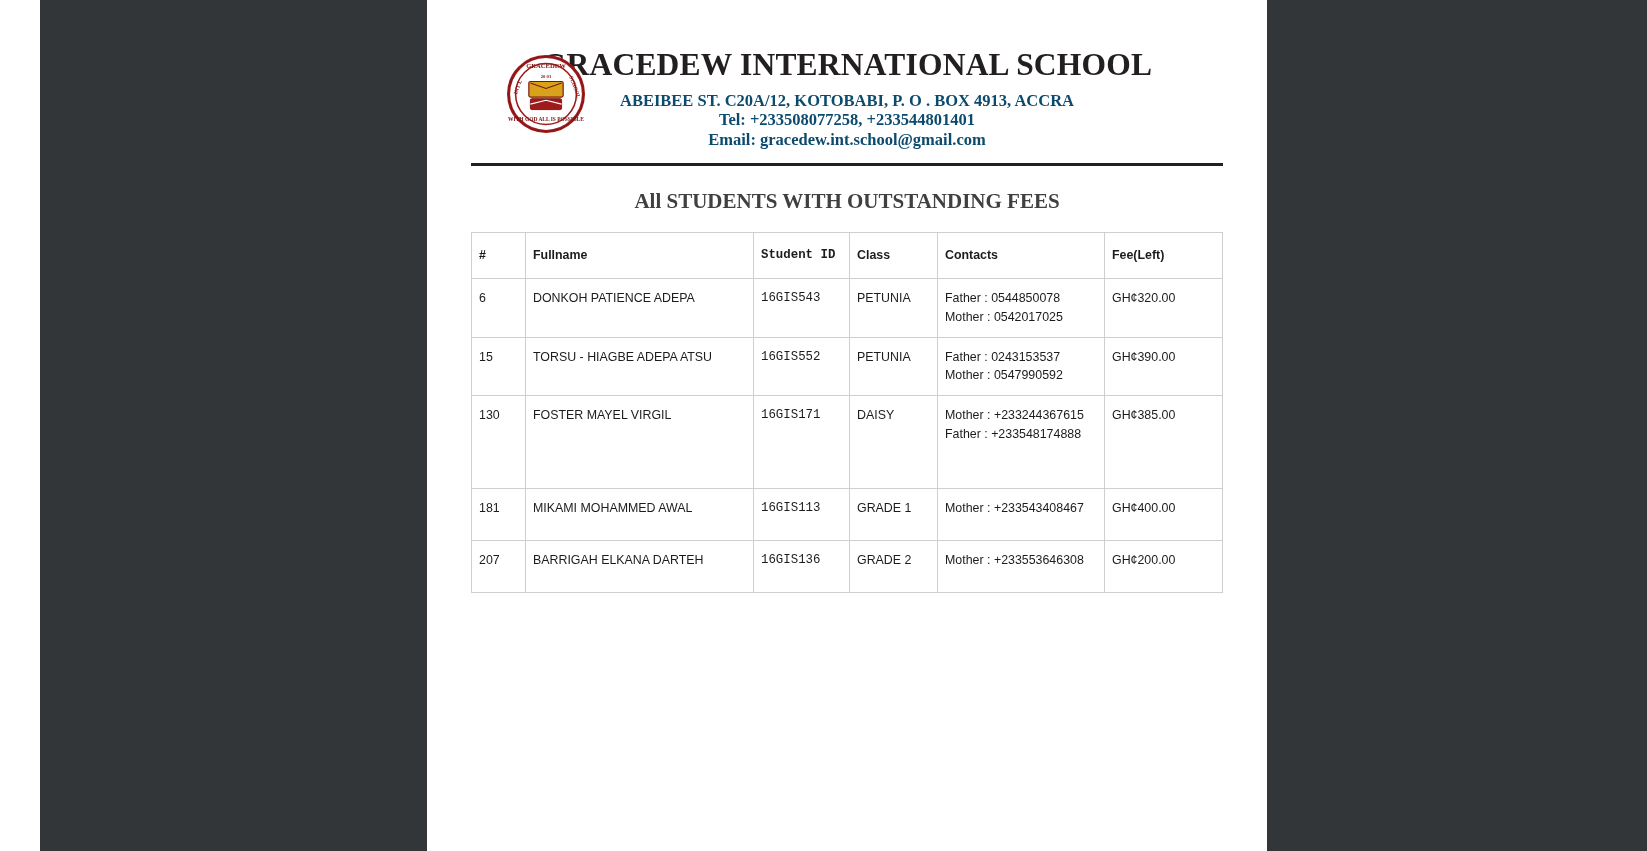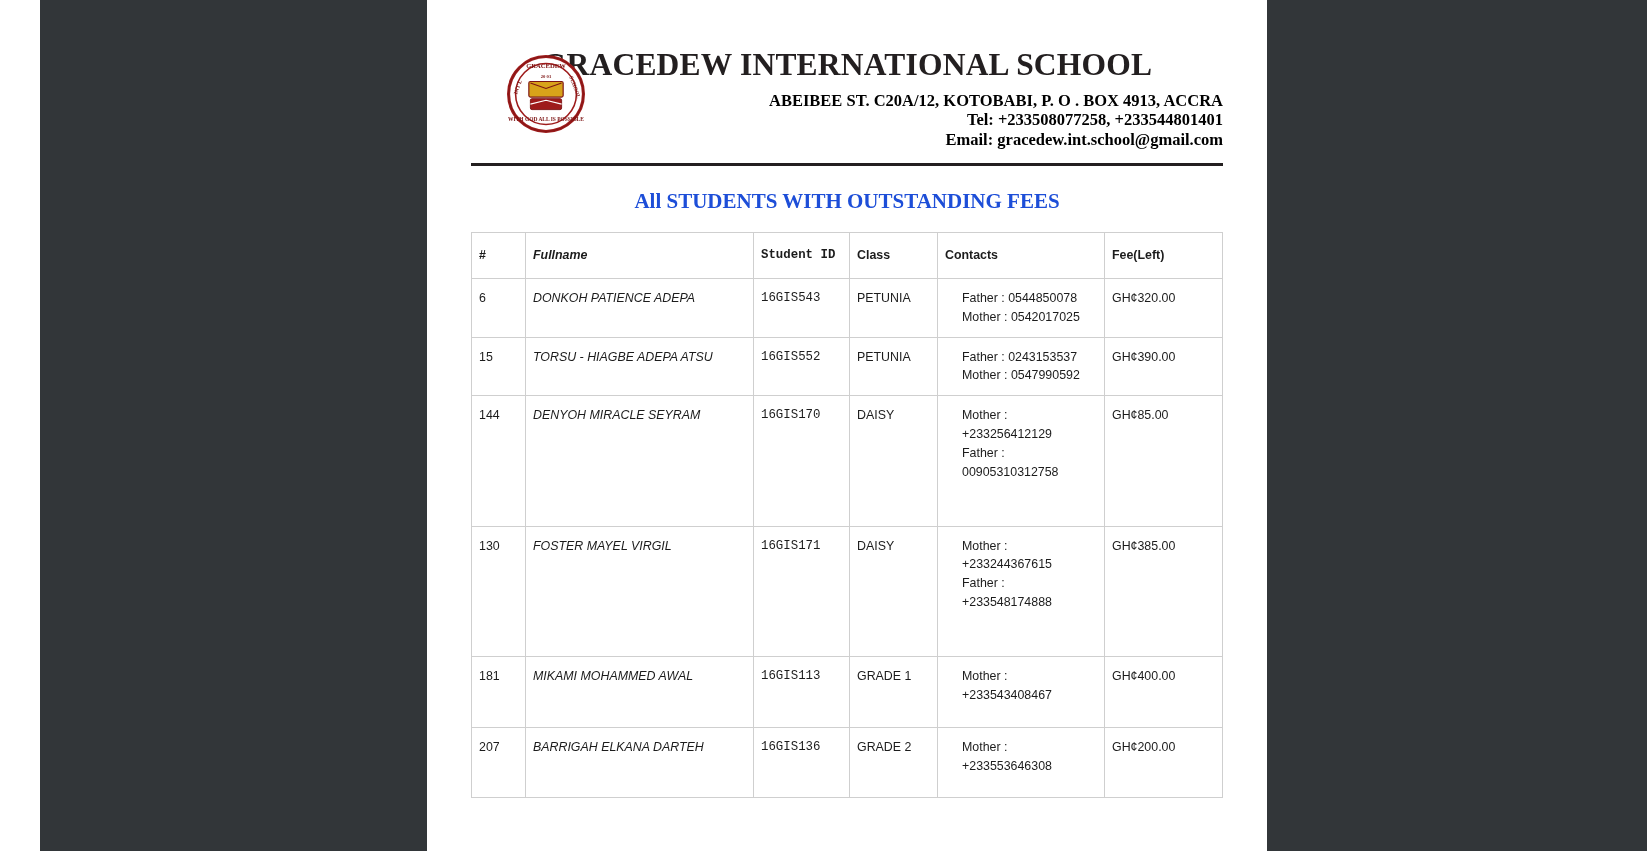--- a/index.html
+++ b/index.html
@@ -54,23 +54,22 @@
     color: #231f20;
     letter-spacing: 0.2px;
     line-height: 1.1;
     margin: 0 0 8px 0;
     white-space: nowrap;
   }
   .addr-block {
     font-family: "Liberation Serif", serif;
     font-weight: bold;
     font-size: 16.5px;
-    color: #000000;
+    color: #0c4a6e;
     line-height: 1.18;
-    text-align: right;
   }
   .addr-line {
     margin: 0;
     white-space: nowrap;
   }
   .logo {
     position: absolute;
     left: 36px;
     top: 55px;
     width: 78px;
@@ -78,21 +77,21 @@
   }
   .hrule {
     border: none;
     border-top: 3px solid #231f20;
     margin: 14px 0 0 0;
   }
   .report-title {
     font-family: "Liberation Serif", serif;
     font-weight: bold;
     font-size: 21px;
-    color: #1d4ed8;
+    color: #404040;
     text-align: center;
     margin: 23px 0 18px 0;
   }
 
   
   table.report {
     border-collapse: collapse;
     width: 100%;
     table-layout: fixed;
     font-size: 12.4px;
@@ -108,26 +107,26 @@
   }
   table.report th {
     font-weight: bold;
     padding-top: 13px;
     padding-bottom: 13px;
   }
   table.report thead th {
     vertical-align: middle;
   }
   th.c-idx, td.c-idx { width: 39px; }
-  th.c-name, td.c-name { width: 213px; font-style: italic; }
+  th.c-name, td.c-name { width: 213px; }
   th.c-sid, td.c-sid { width: 81px; font-family: Liberation Mono, monospace; }
   th.c-class, td.c-class { width: 73px; margin-left: 16px; }
   th.c-contacts, td.c-contacts { width: 152px; }
   th.c-fee, td.c-fee { width: 103px; }
-  .contact-line { display: block; margin-left: 17px; }
+  .contact-line { display: block; }
   tr.tall td { padding-bottom: 44px; }
   tr.tall2 td { padding-bottom: 22px; }
 </style>
 </head>
 <body>
 
 <div class="viewport">
   <div class="gutter-left"></div>
   <div class="shadow-band"></div>
 
@@ -190,31 +189,20 @@
             <td class="c-name">TORSU - HIAGBE ADEPA ATSU</td>
             <td class="c-sid">16GIS552</td>
             <td class="c-class">PETUNIA</td>
             <td class="c-contacts">
               <span class="contact-line">Father : 0243153537</span>
               <span class="contact-line">Mother : 0547990592</span>
             </td>
             <td class="c-fee">GH¢390.00</td>
           </tr>
           <tr class="tall">
-            <td class="c-idx">144</td>
-            <td class="c-name">DENYOH MIRACLE SEYRAM</td>
-            <td class="c-sid">16GIS170</td>
-            <td class="c-class">DAISY</td>
-            <td class="c-contacts">
-              <span class="contact-line">Mother : +233256412129</span>
-              <span class="contact-line">Father : 00905310312758</span>
-            </td>
-            <td class="c-fee">GH¢85.00</td>
-          </tr>
-          <tr class="tall">
             <td class="c-idx">130</td>
             <td class="c-name">FOSTER MAYEL VIRGIL</td>
             <td class="c-sid">16GIS171</td>
             <td class="c-class">DAISY</td>
             <td class="c-contacts">
               <span class="contact-line">Mother : +233244367615</span>
               <span class="contact-line">Father : +233548174888</span>
             </td>
             <td class="c-fee">GH¢385.00</td>
           </tr>

